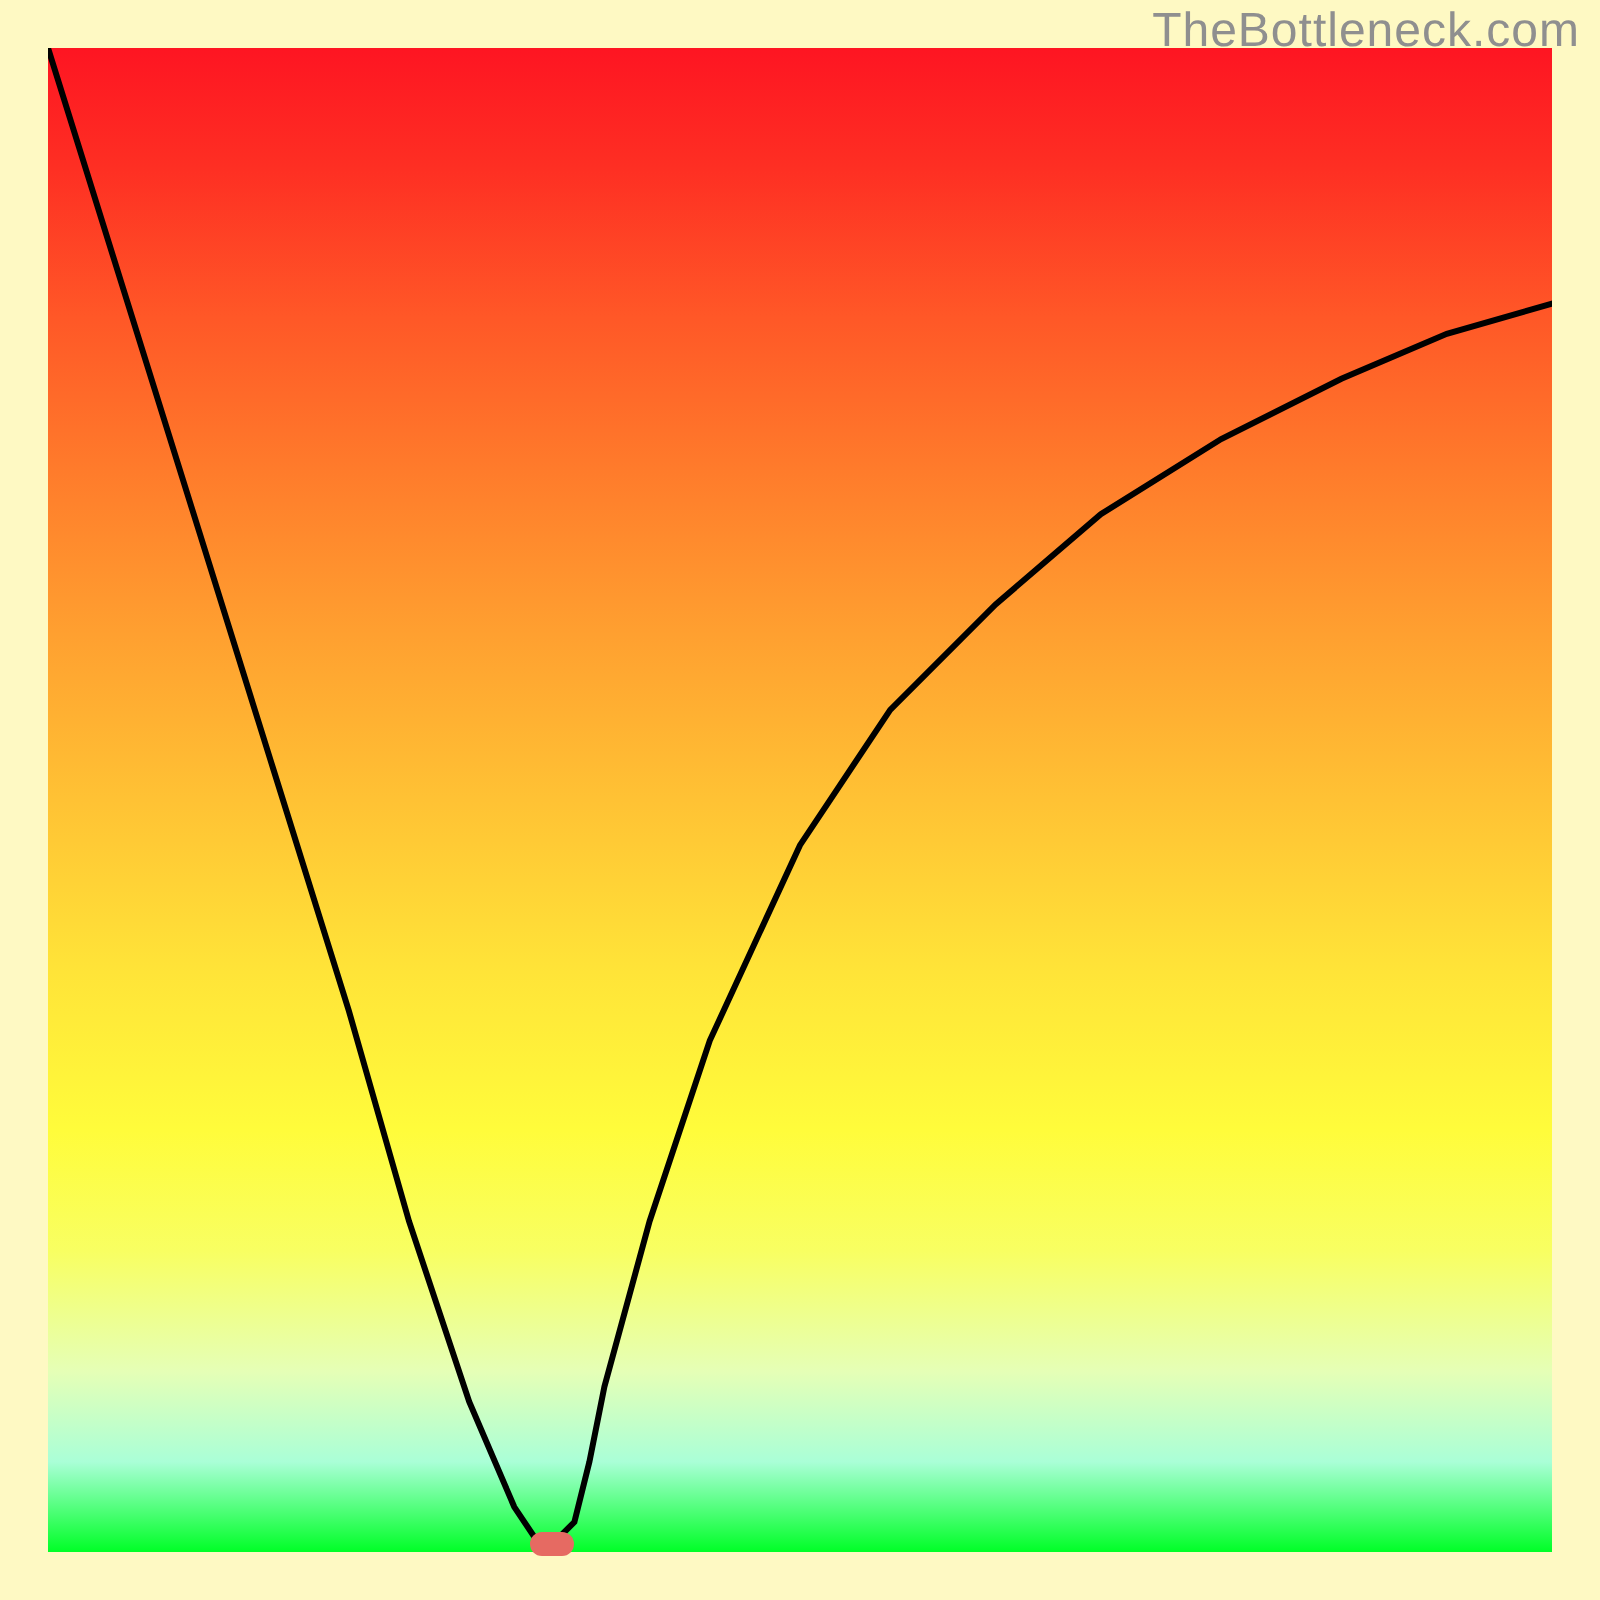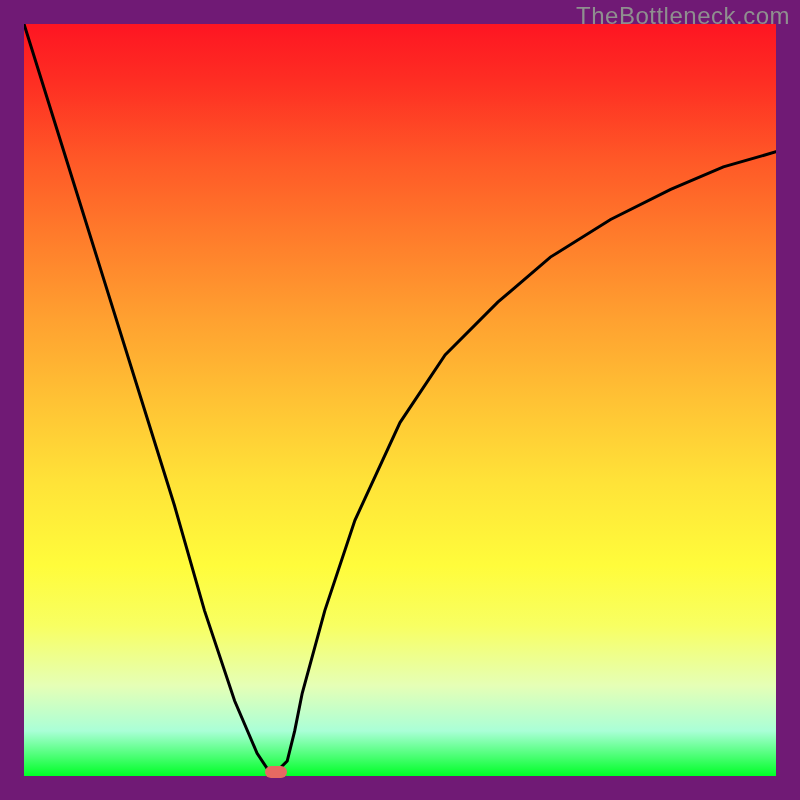--- a/index.html
+++ b/index.html
@@ -1,20 +1,20 @@
 <!DOCTYPE html>
 <html><head>
 <meta charset="utf-8">
 <style>
   * { margin: 0; padding: 0; box-sizing: border-box; }
   html, body { width: 800px; height: 800px; overflow: hidden; background: #fff; }
   .frame {
     width: 800px;
     height: 800px;
-    background: #701a75;
+    background: #fef9c3;
     position: relative;
   }
   .watermark {
     position: absolute;
     top: 2px;
     right: 10px;
     font-family: Arial, Helvetica, sans-serif;
     font-size: 24px;
     color: #8f8f8f;
     letter-spacing: 0.5px;

